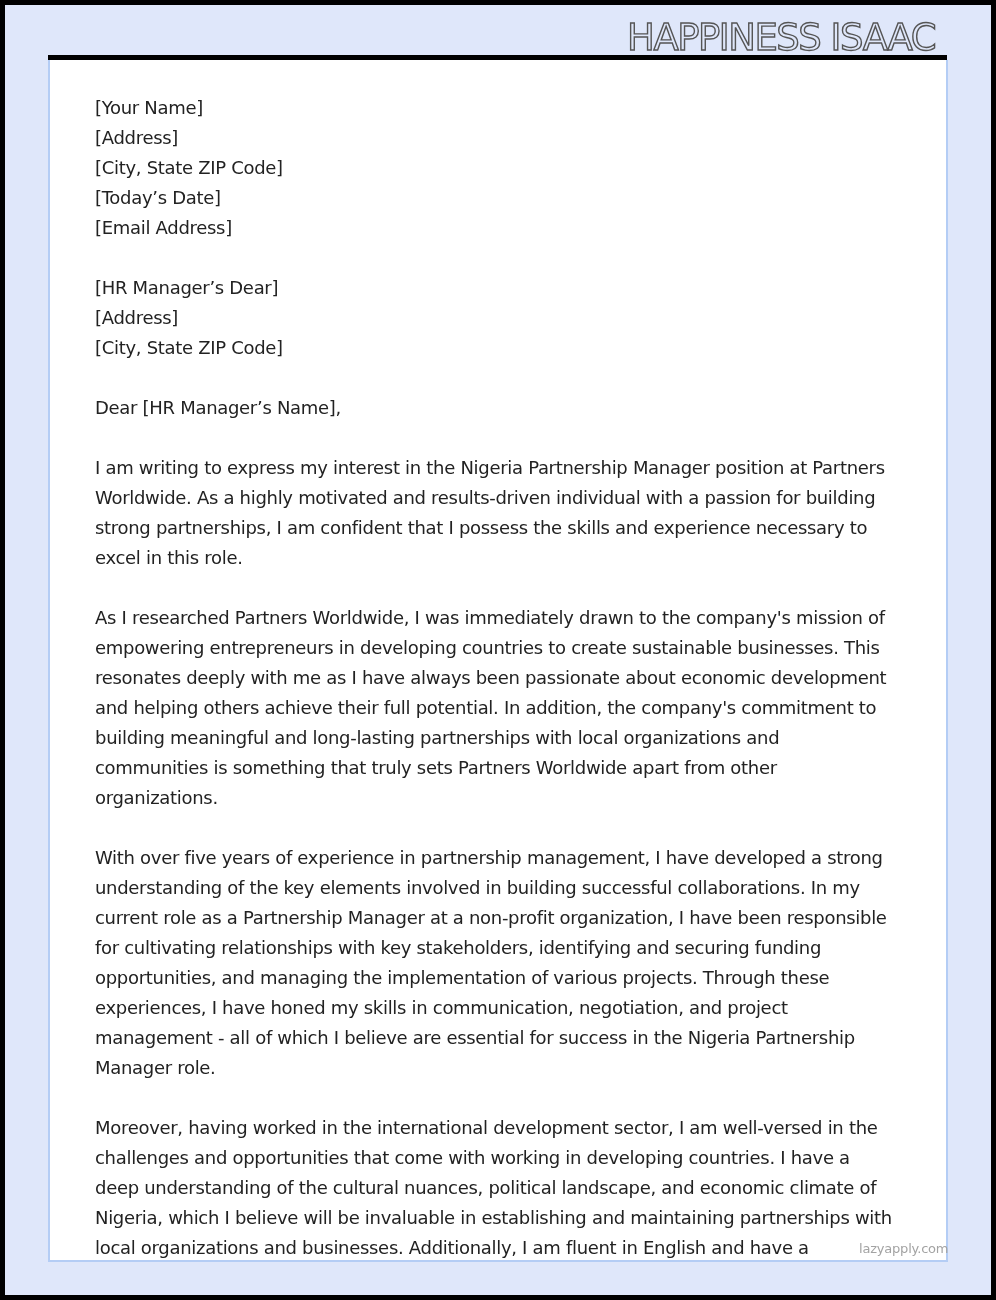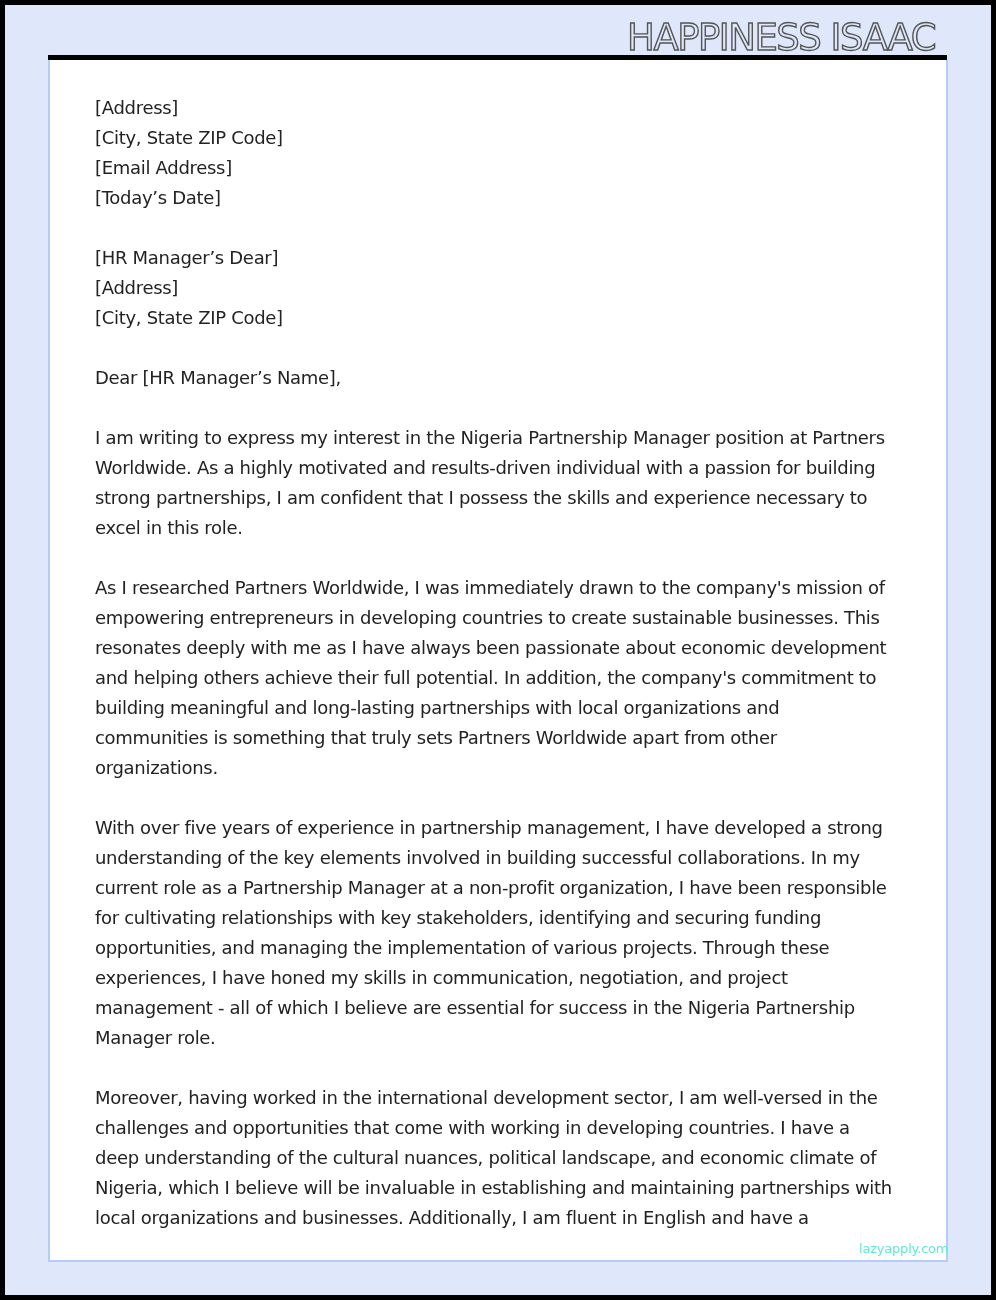--- a/index.html
+++ b/index.html
@@ -74,42 +74,43 @@
     }
     .content p {
       margin: 4px 0 30px 0;
       width: 800px;
     }
     .watermark {
       position: absolute;
       left: 840px;
       top: 1241px;
       font-size: 13px;
-      color: #5eead4;
+      color: #a3a3a3;
       font-family: "DejaVu Sans", sans-serif;
       white-space: nowrap;
       letter-spacing: -0.2px;
       padding-left: 19px;
     }
   </style>
 </head>
 <body>
 
 <div class="frame">
   <div class="name-title">HAPPINESS ISAAC</div>
   <div class="top-bar"></div>
   <div class="panel"></div>
 </div>
 
 <div class="content">
   <div class="block">
+    <span class="line">[Your Name]</span>
     <span class="line">[Address]</span>
     <span class="line">[City, State ZIP Code]</span>
+    <span class="line">[Today’s Date]</span>
     <span class="line">[Email Address]</span>
-    <span class="line">[Today’s Date]</span>
   </div>
   <div class="block">
     <span class="line">[HR Manager’s Dear]</span>
     <span class="line">[Address]</span>
     <span class="line">[City, State ZIP Code]</span>
   </div>
   <p>Dear [HR Manager’s Name],</p>
   <p>I am writing to express my interest in the Nigeria Partnership Manager position at Partners Worldwide. As a highly motivated and results-driven individual with a passion for building strong partnerships, I am confident that I possess the skills and experience necessary to excel in this role.</p>
   <p>As I researched Partners Worldwide, I was immediately drawn to the company's mission of empowering entrepreneurs in developing countries to create sustainable businesses. This resonates deeply with me as I have always been passionate about economic development and helping others achieve their full potential. In addition, the company's commitment to building meaningful and long-lasting partnerships with local organizations and communities is something that truly sets Partners Worldwide apart from other organizations.</p>
   <p>With over five years of experience in partnership management, I have developed a strong understanding of the key elements involved in building successful collaborations. In my current role as a Partnership Manager at a non-profit organization, I have been responsible for cultivating relationships with key stakeholders, identifying and securing funding opportunities, and managing the implementation of various projects. Through these experiences, I have honed my skills in communication, negotiation, and project management - all of which I believe are essential for success in the Nigeria Partnership Manager role.</p>

